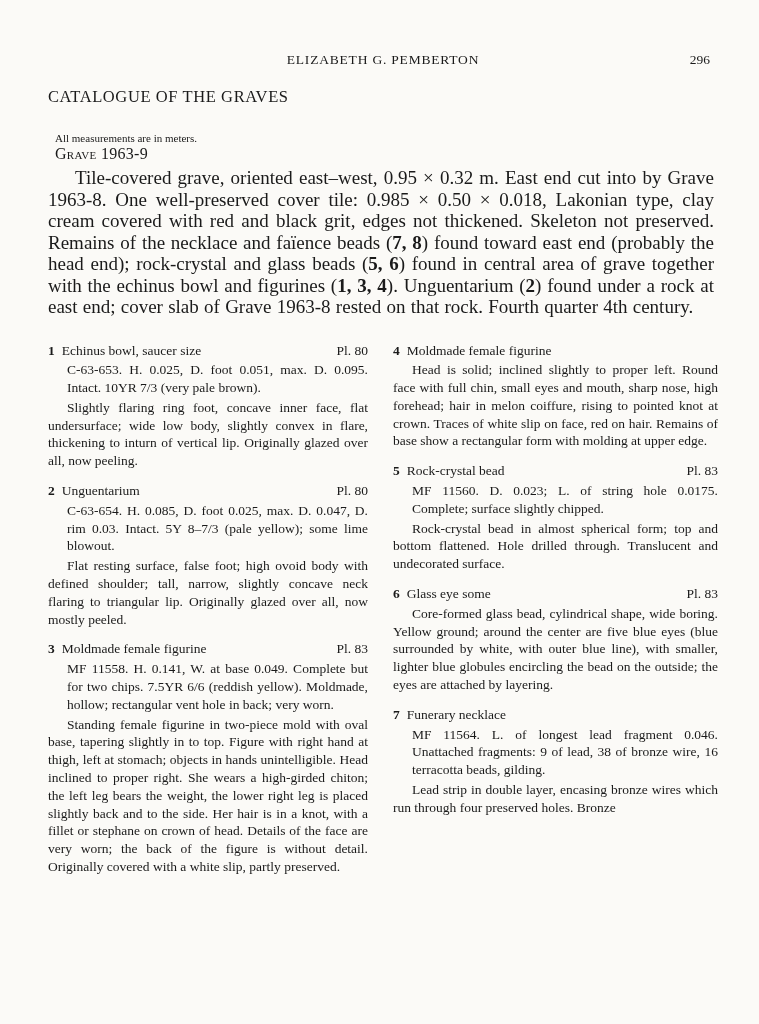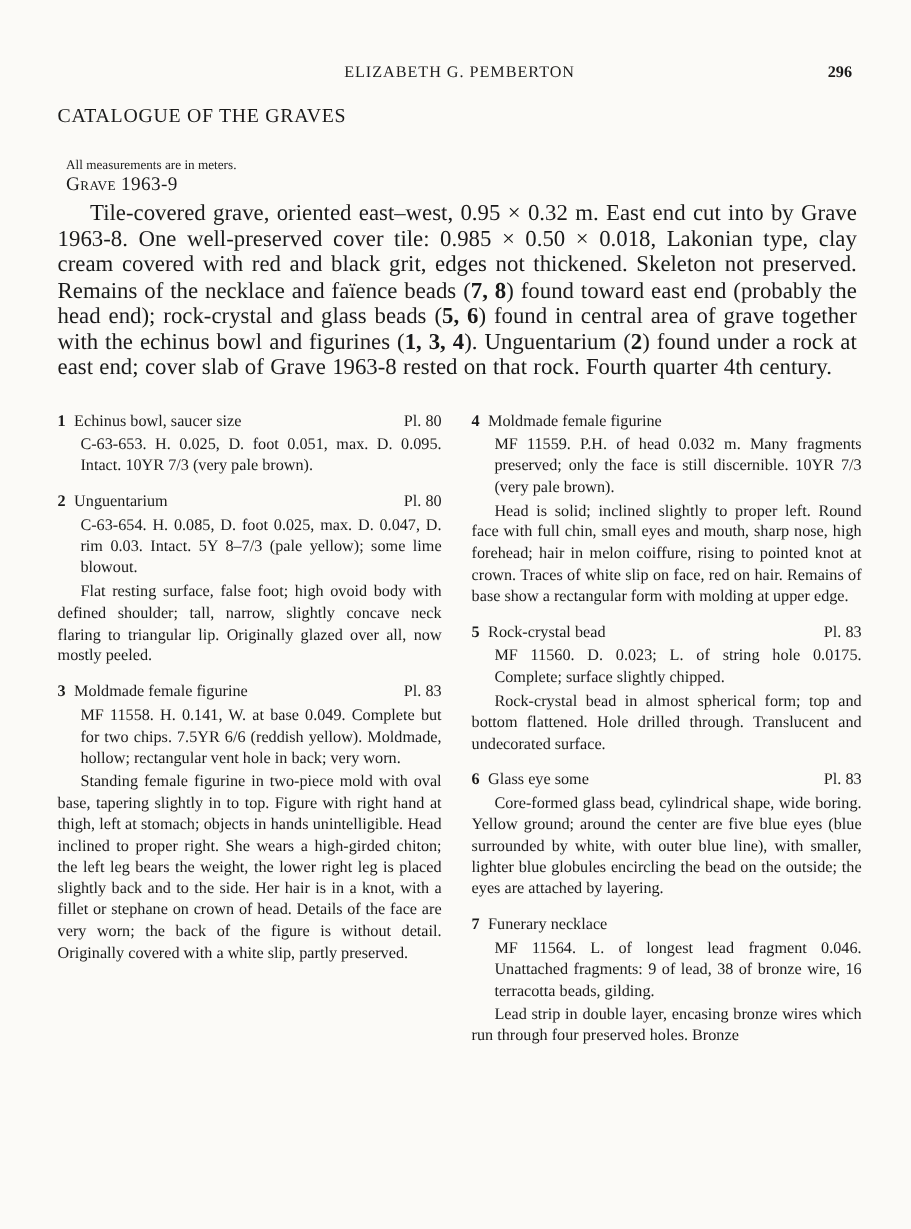--- a/index.html
+++ b/index.html
@@ -8,21 +8,21 @@
     width: 759px; height: 1024px;
     background: #fbfaf7;
     font-family: "Liberation Serif", serif;
     color: #1a1a1a;
     -webkit-font-smoothing: antialiased;
   }
   .page { width: 759px; height: 1024px; padding: 52px 41px 0 48px; position: relative; }
 
   .pg-header { position: relative; height: 18px; }
   .running-head { text-align: center; font-size: 13.5px; letter-spacing: 0.8px; }
-  .page-number { position: absolute; right: 8px; top: 0; font-size: 13.5px; font-weight: bold; }
+  .page-number { position: absolute; right: 8px; top: 0; font-size: 13.5px; }
 
   .doc-title { text-align: left; font-size: 16.5px; letter-spacing: 0.6px; font-weight: normal; margin: 17px 0 0 0; }
 
   .note { font-size: 11px; margin: 25px 0 0 7px; }
   .grave-heading { font-variant: small-caps; font-size: 16px; font-weight: normal; letter-spacing: 0.3px; margin: 1px 0 0 7px; }
 
   .intro { font-size: 19px; line-height: 21.5px; text-align: justify; text-indent: 27px; margin: 4px 4px 0 0; word-spacing: 0.5px; }
 
   .columns { display: flex; gap: 25px; margin-top: 24px; font-size: 13.5px; line-height: 17.8px; }
   .col-left { width: 320px; }
@@ -59,20 +59,21 @@
 
     <div class="col-left">
 
       <article class="entry">
         <div class="entry-head">
           <span class="entry-num">1</span>
           <span class="entry-title">Echinus bowl, saucer size</span>
           <span class="entry-plate">Pl. 80</span>
         </div>
         <p class="tombstone">C-63-653. H. 0.025, D. foot 0.051, max. D. 0.095. Intact. 10YR 7/3 (very pale brown).</p>
+        <p class="description">Slightly flaring ring foot, concave inner face, flat undersurface; wide low body, slightly convex in flare, thickening to inturn of vertical lip. Originally glazed over all, now peeling.</p>
       </article>
 
       <article class="entry">
         <div class="entry-head">
           <span class="entry-num">2</span>
           <span class="entry-title">Unguentarium</span>
           <span class="entry-plate">Pl. 80</span>
         </div>
         <p class="tombstone">C-63-654. H. 0.085, D. foot 0.025, max. D. 0.047, D. rim 0.03. Intact. 5Y 8–7/3 (pale yellow); some lime blowout.</p>
         <p class="description">Flat resting surface, false foot; high ovoid body with defined shoulder; tall, narrow, slightly concave neck flaring to triangular lip. Originally glazed over all, now mostly peeled.</p>
@@ -91,21 +92,20 @@
     </div>
 
     <div class="col-right">
 
       <article class="entry">
         <div class="entry-head">
           <span class="entry-num">4</span>
           <span class="entry-title">Moldmade female figurine</span>
           <span class="entry-plate"></span>
         </div>
-        <p class="tombstone">MF 11559. P.H. of head 0.032 m. Many fragments preserved; only the face is still discernible. 10YR 7/3 (very pale brown).</p>
         <p class="description">Head is solid; inclined slightly to proper left. Round face with full chin, small eyes and mouth, sharp nose, high forehead; hair in melon coiffure, rising to pointed knot at crown. Traces of white slip on face, red on hair. Remains of base show a rectangular form with molding at upper edge.</p>
       </article>
 
       <article class="entry">
         <div class="entry-head">
           <span class="entry-num">5</span>
           <span class="entry-title">Rock-crystal bead</span>
           <span class="entry-plate">Pl. 83</span>
         </div>
         <p class="tombstone">MF 11560. D. 0.023; L. of string hole 0.0175. Complete; surface slightly chipped.</p>

